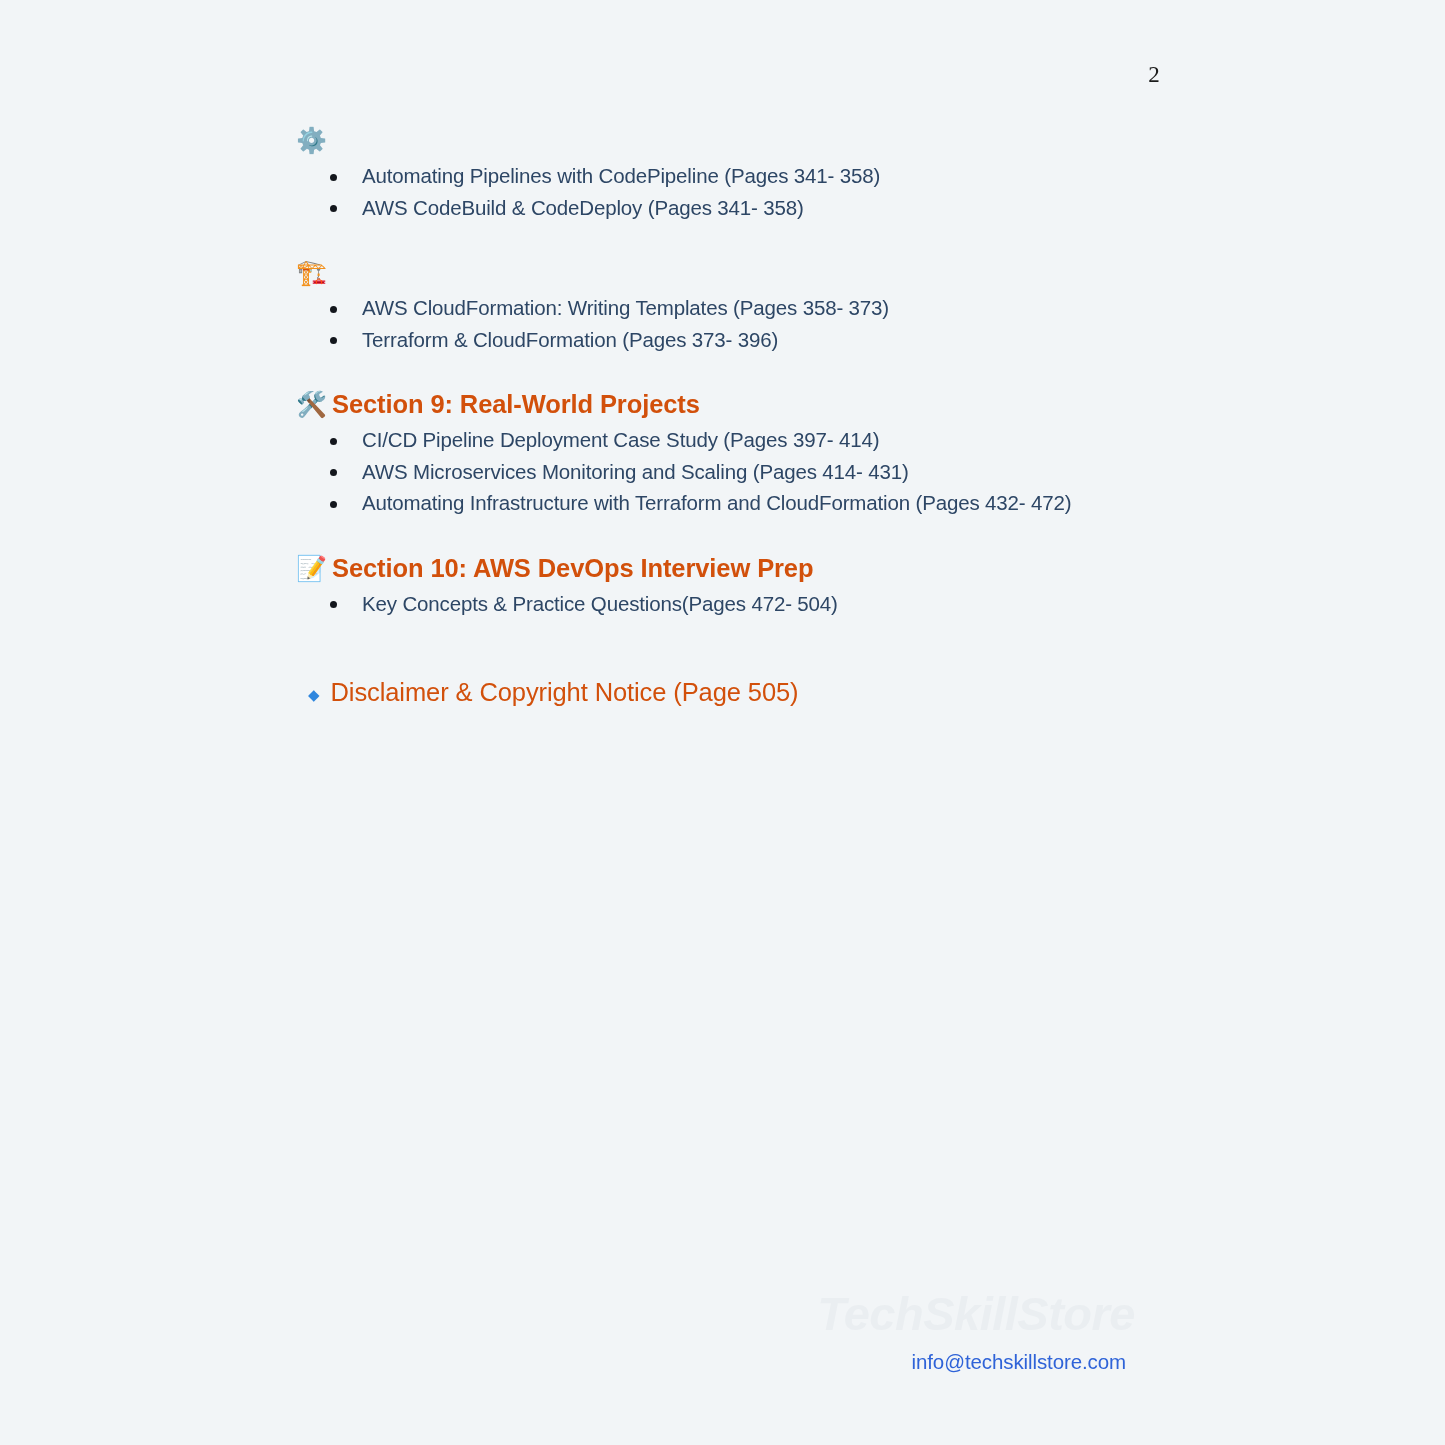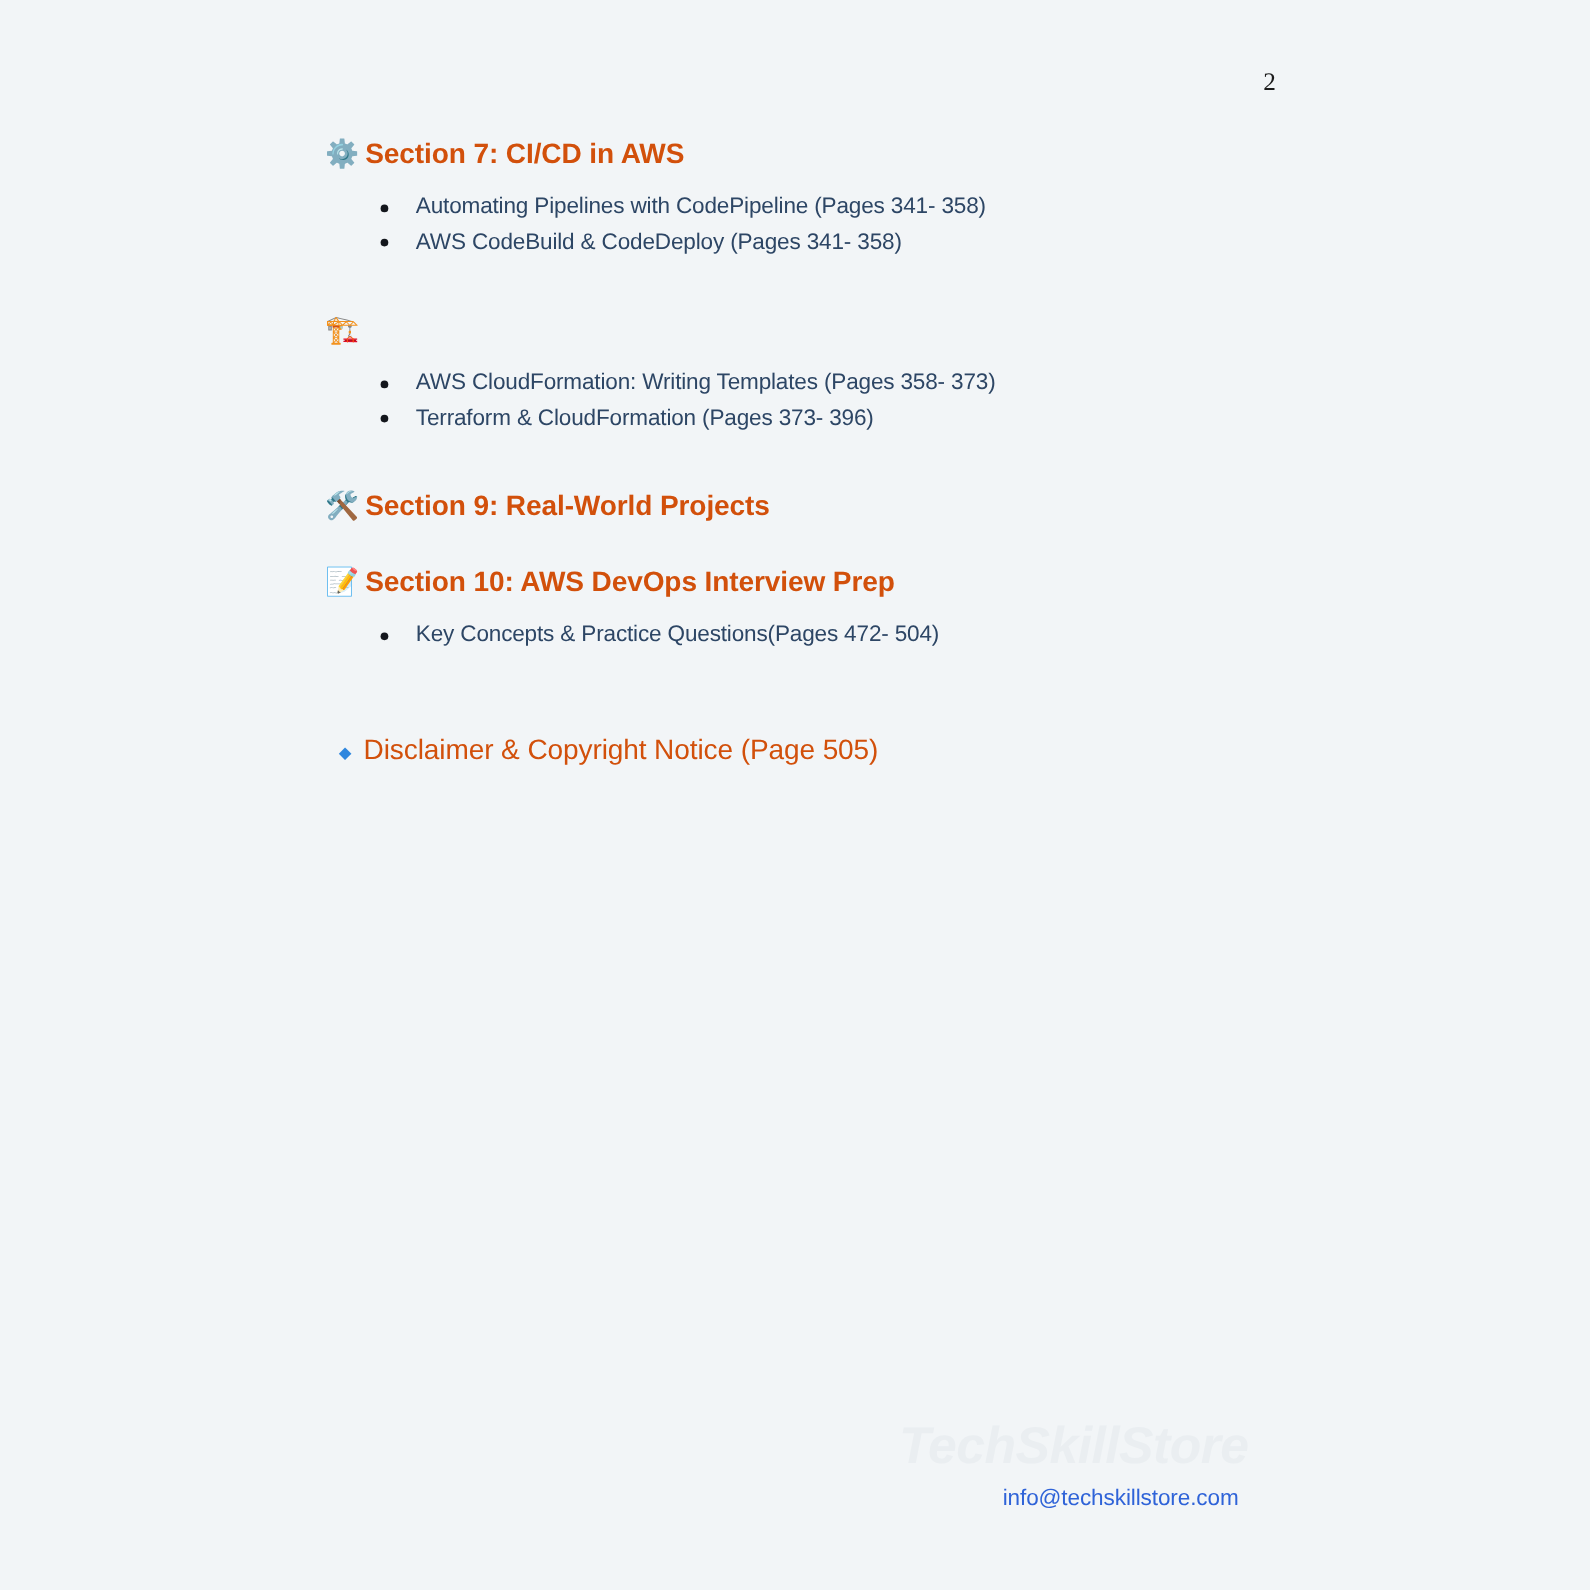--- a/index.html
+++ b/index.html
@@ -64,21 +64,21 @@
     font-weight: bold;
     color: #d2500b;
     line-height: 32px;
     letter-spacing: -0.1px;
     white-space: nowrap;
   }
 
   
   .bullet-list {
     list-style: none;
-    margin: 16px;
+    margin: 0;
     padding: 0;
   }
   .bullet-item {
     position: relative;
     padding-left: 66px;
     font-size: 20.5px;
     color: #2d4665;
     line-height: 31.5px;
     letter-spacing: -0.15px;
     white-space: nowrap;
@@ -153,21 +153,20 @@
 <body>
 
 <div class="page">
 
   <div class="page-number">2</div>
 
   <div class="content">
       <div class="block">
         <div class="section-heading">
           <span class="emoji">⚙️</span>
-          <span class="heading-text">Section 7: CI/CD in AWS</span>
         </div>
         <ul class="bullet-list">
           <li class="bullet-item">Automating Pipelines with CodePipeline (Pages 341- 358)</li>
           <li class="bullet-item">AWS CodeBuild &amp; CodeDeploy (Pages 341- 358)</li>
         </ul>
         <div class="gap-after-list"></div>
       </div>
       <div class="block">
         <div class="section-heading">
           <span class="emoji">🏗️</span>
@@ -176,20 +175,25 @@
           <li class="bullet-item">AWS CloudFormation: Writing Templates (Pages 358- 373)</li>
           <li class="bullet-item">Terraform &amp; CloudFormation (Pages 373- 396)</li>
         </ul>
         <div class="gap-after-list"></div>
       </div>
       <div class="block">
         <div class="section-heading">
           <span class="emoji">🛠️</span>
           <span class="heading-text">Section 9: Real-World Projects</span>
         </div>
+        <ul class="bullet-list">
+          <li class="bullet-item">CI/CD Pipeline Deployment Case Study (Pages 397- 414)</li>
+          <li class="bullet-item">AWS Microservices Monitoring and Scaling (Pages 414- 431)</li>
+          <li class="bullet-item">Automating Infrastructure with Terraform and CloudFormation (Pages 432- 472)</li>
+        </ul>
         <div class="gap-after-list"></div>
       </div>
       <div class="block">
         <div class="section-heading">
           <span class="emoji">📝</span>
           <span class="heading-text">Section 10: AWS DevOps Interview Prep</span>
         </div>
         <ul class="bullet-list">
           <li class="bullet-item">Key Concepts &amp; Practice Questions(Pages 472- 504)</li>
         </ul>

